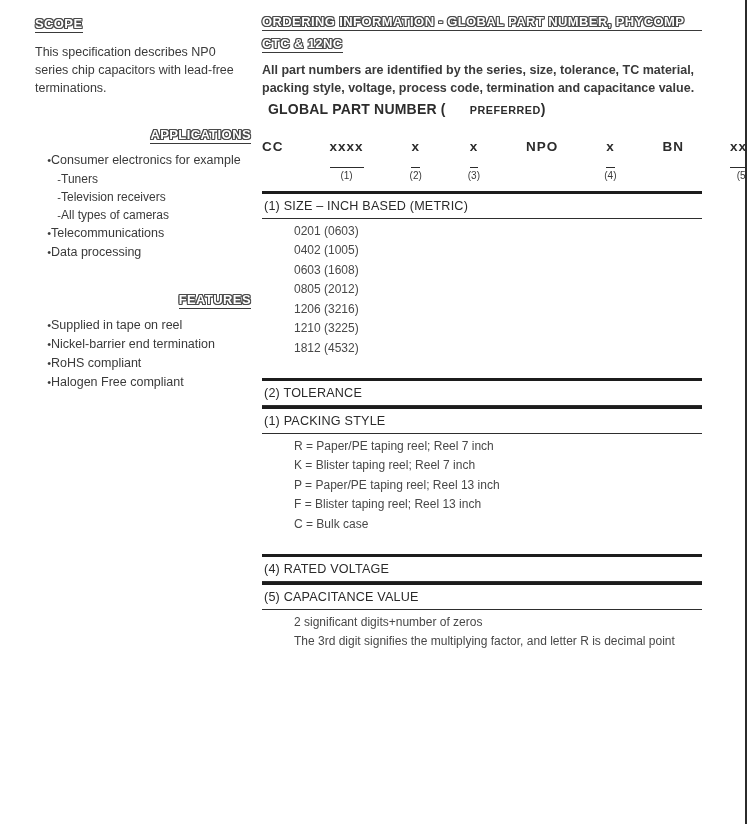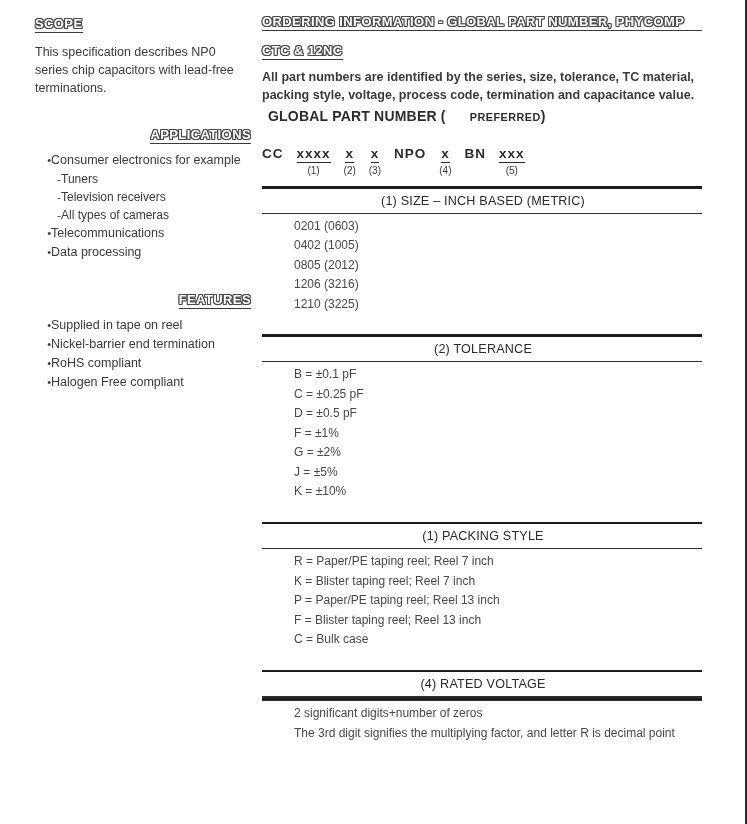--- a/index.html
+++ b/index.html
@@ -65,21 +65,21 @@
   .sub-item .dash {
     width: 10px; flex: 0 0 10px;
     font-size: 11px;
   }
 
   
   .right-col {
     position: absolute; left: 262px; top: 14px; width: 440px;
   }
   .rc-title1 { display: block; }
-  .rc-title2 { margin-top: 12px; }
+  .rc-title2 { margin-top: 5px; }
   .rc-intro {
     margin-top: 9px;
     font-size: 12.5px;
     line-height: 17.5px;
     color: #3a3a3a;
     font-weight: bold;
   }
   .rc-brand {
     margin-top: 6px;
     margin-left: 6px;
@@ -95,48 +95,48 @@
     color: #2c2c2c;
     letter-spacing: 0.2px;
   }
   .rc-gpn .smallcaps { font-size: 10.8px; letter-spacing: 0.5px; padding-left: 24px; }
 
   
   .pn-row {
     margin-top: 22px;
     display: flex;
     align-items: flex-start;
+    gap: 33px;
   }
   .pn-seg { display: flex; flex-direction: column; align-items: center; margin-right: 13px; }
   .pn-text {
     font-size: 13.5px;
     font-weight: 700;
     color: #2c2c2c;
     letter-spacing: 1px;
     line-height: 15px;
   }
-  .pn-text.underlined { border-bottom: 1.6px solid #2c2c2c; padding-bottom: 1px; }
+  .pn-text.underlined { border-bottom: 1.6px solid #2c2c2c; padding-bottom: 13px; }
   .pn-label {
     margin-top: 2px;
     font-size: 10px;
     font-weight: 400;
     color: #3a3a3a;
   }
 
   
   .sections { margin-top: 10px; }
   .rule-heavy { height: 2.6px; background: #1c1c1c; }
   .rule-thin  { height: 1.2px; background: #2e2e2e; }
   .sec-heading {
     font-size: 12.6px;
     color: #2a2a2a;
     letter-spacing: 0.2px;
     padding: 4px 0 4px 2px;
     line-height: 16px;
-    text-align: center;
   }
   .sec-items { padding: 3px 0 20px 0; }
   .sec-item {
     padding-left: 32px;
     font-size: 12px;
     line-height: 19.5px;
     color: #484848;
   }
 </style>
 </head>
@@ -246,50 +246,44 @@
         </div>
       </div>
 
     <div class="sections" id="ordering-sections">
         <div class="rule-heavy"></div>
         <div class="sec-heading">(1) SIZE – INCH BASED (METRIC)</div>
         <div class="rule-thin"></div>
         <div class="sec-items">
           <div class="sec-item">0201 (0603)</div>
           <div class="sec-item">0402 (1005)</div>
+          <div class="sec-item">0603 (1608)</div>
           <div class="sec-item">0805 (2012)</div>
           <div class="sec-item">1206 (3216)</div>
           <div class="sec-item">1210 (3225)</div>
+          <div class="sec-item">1812 (4532)</div>
         </div>
         <div class="rule-heavy"></div>
         <div class="sec-heading">(2) TOLERANCE</div>
         <div class="rule-thin"></div>
-        <div class="sec-items">
-          <div class="sec-item">B = ±0.1 pF</div>
-          <div class="sec-item">C = ±0.25 pF</div>
-          <div class="sec-item">D = ±0.5 pF</div>
-          <div class="sec-item">F = ±1%</div>
-          <div class="sec-item">G = ±2%</div>
-          <div class="sec-item">J = ±5%</div>
-          <div class="sec-item">K = ±10%</div>
-        </div>
         <div class="rule-heavy"></div>
         <div class="sec-heading">(1) PACKING STYLE</div>
         <div class="rule-thin"></div>
         <div class="sec-items">
           <div class="sec-item">R = Paper/PE taping reel; Reel 7 inch</div>
           <div class="sec-item">K = Blister taping reel; Reel 7 inch</div>
           <div class="sec-item">P = Paper/PE taping reel; Reel 13 inch</div>
           <div class="sec-item">F = Blister taping reel; Reel 13 inch</div>
           <div class="sec-item">C = Bulk case</div>
         </div>
         <div class="rule-heavy"></div>
         <div class="sec-heading">(4) RATED VOLTAGE</div>
         <div class="rule-thin"></div>
         <div class="rule-heavy"></div>
+        <div class="sec-heading">(5) CAPACITANCE VALUE</div>
         <div class="rule-thin"></div>
         <div class="sec-items">
           <div class="sec-item">2 significant digits+number of zeros</div>
           <div class="sec-item">The 3rd digit signifies the multiplying factor, and letter R is decimal point</div>
         </div>
       </div>
   </div>
 
   <div class="edge-line"></div>
 </div>

